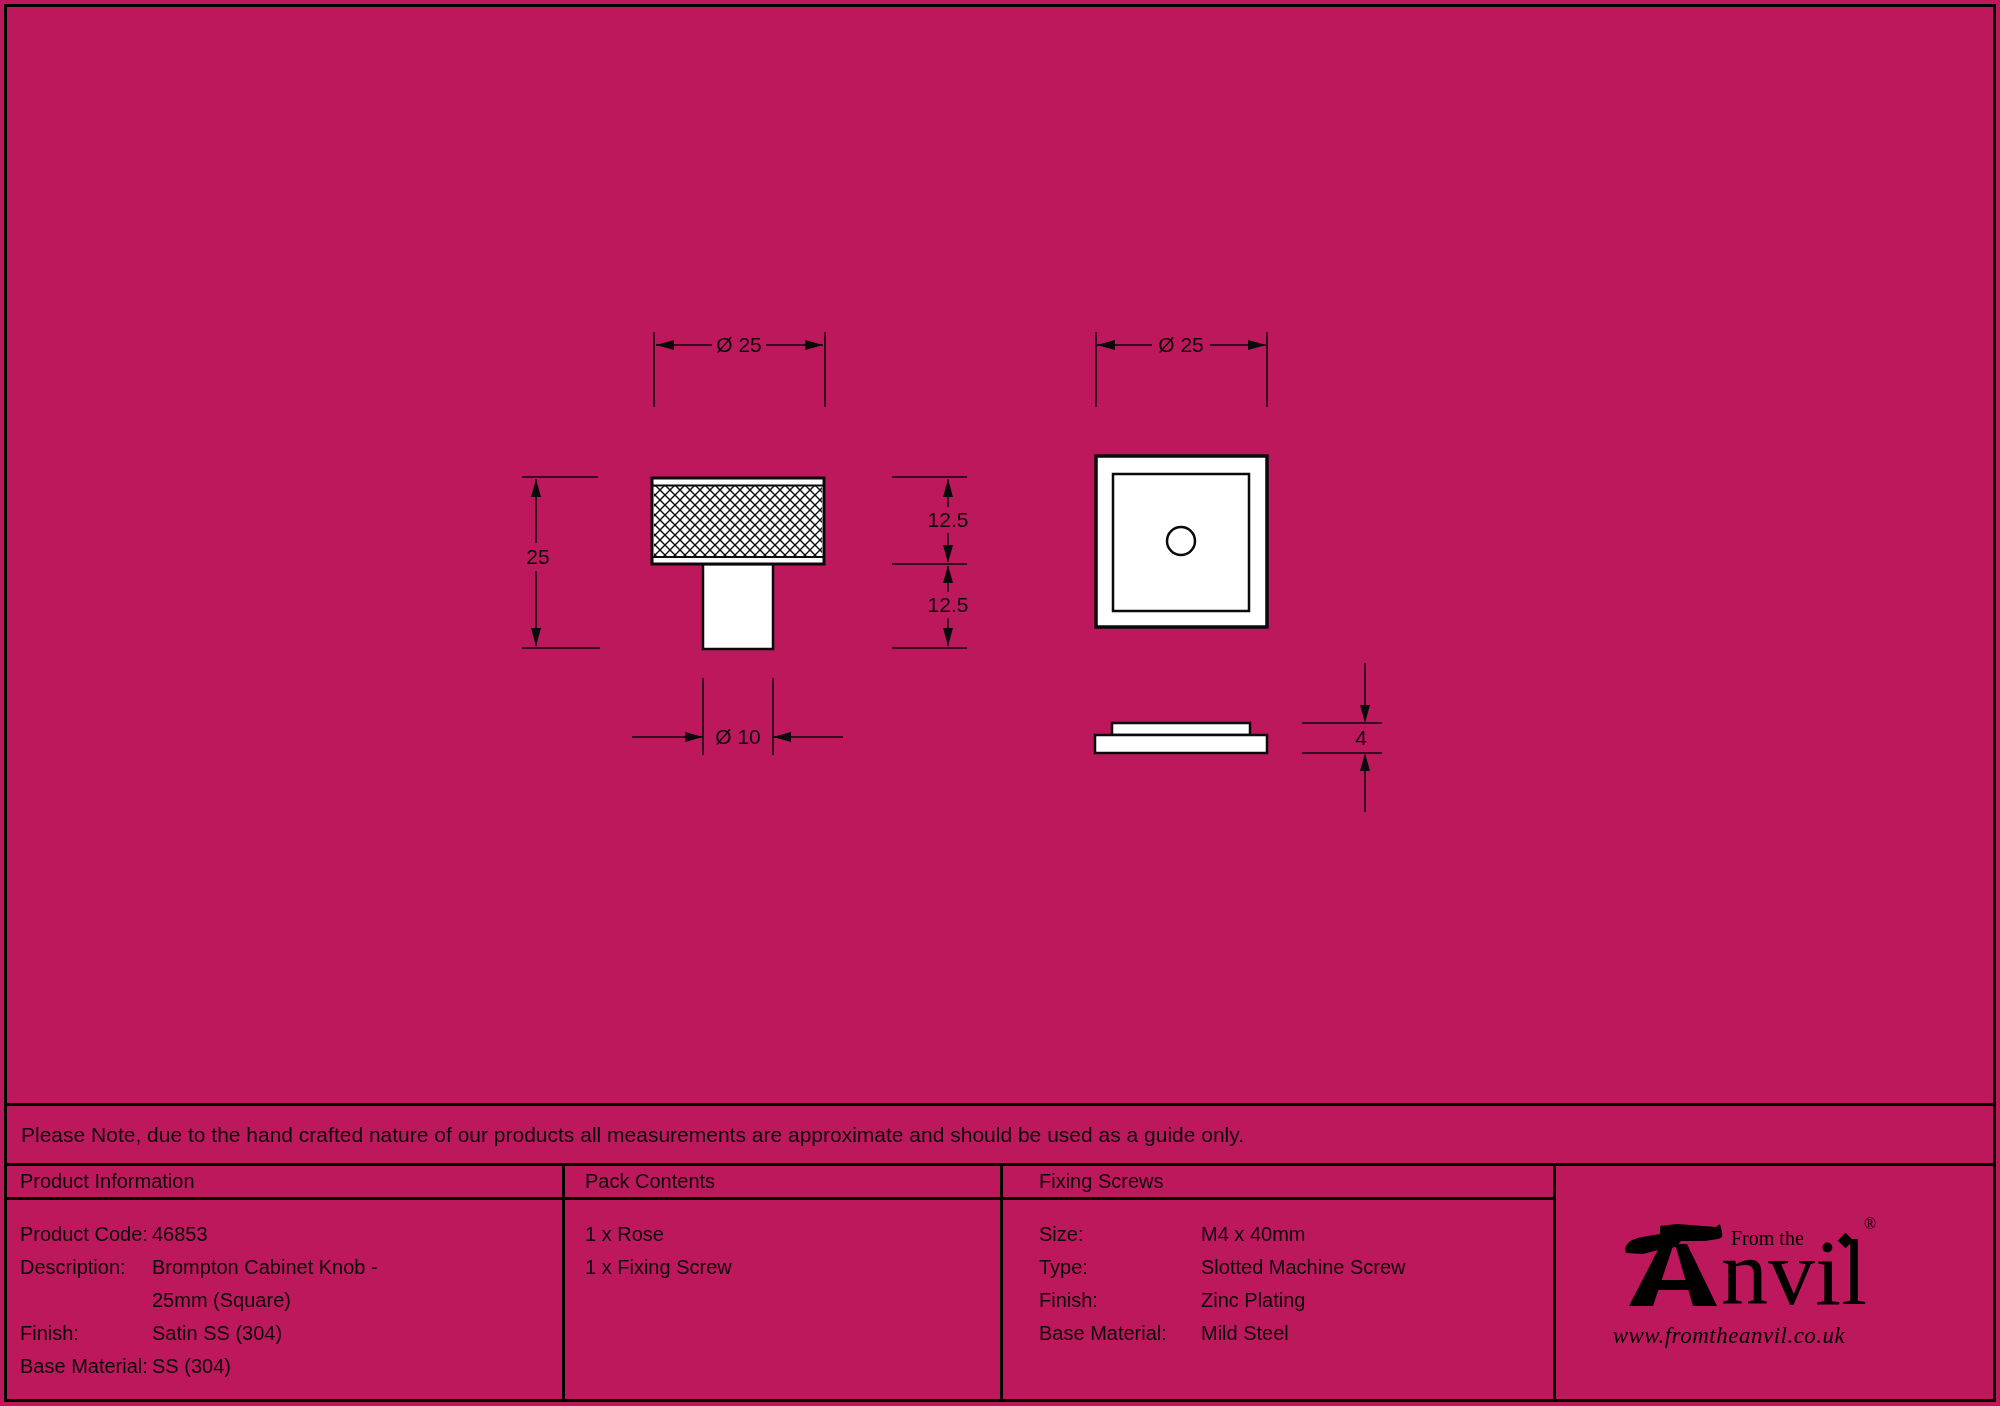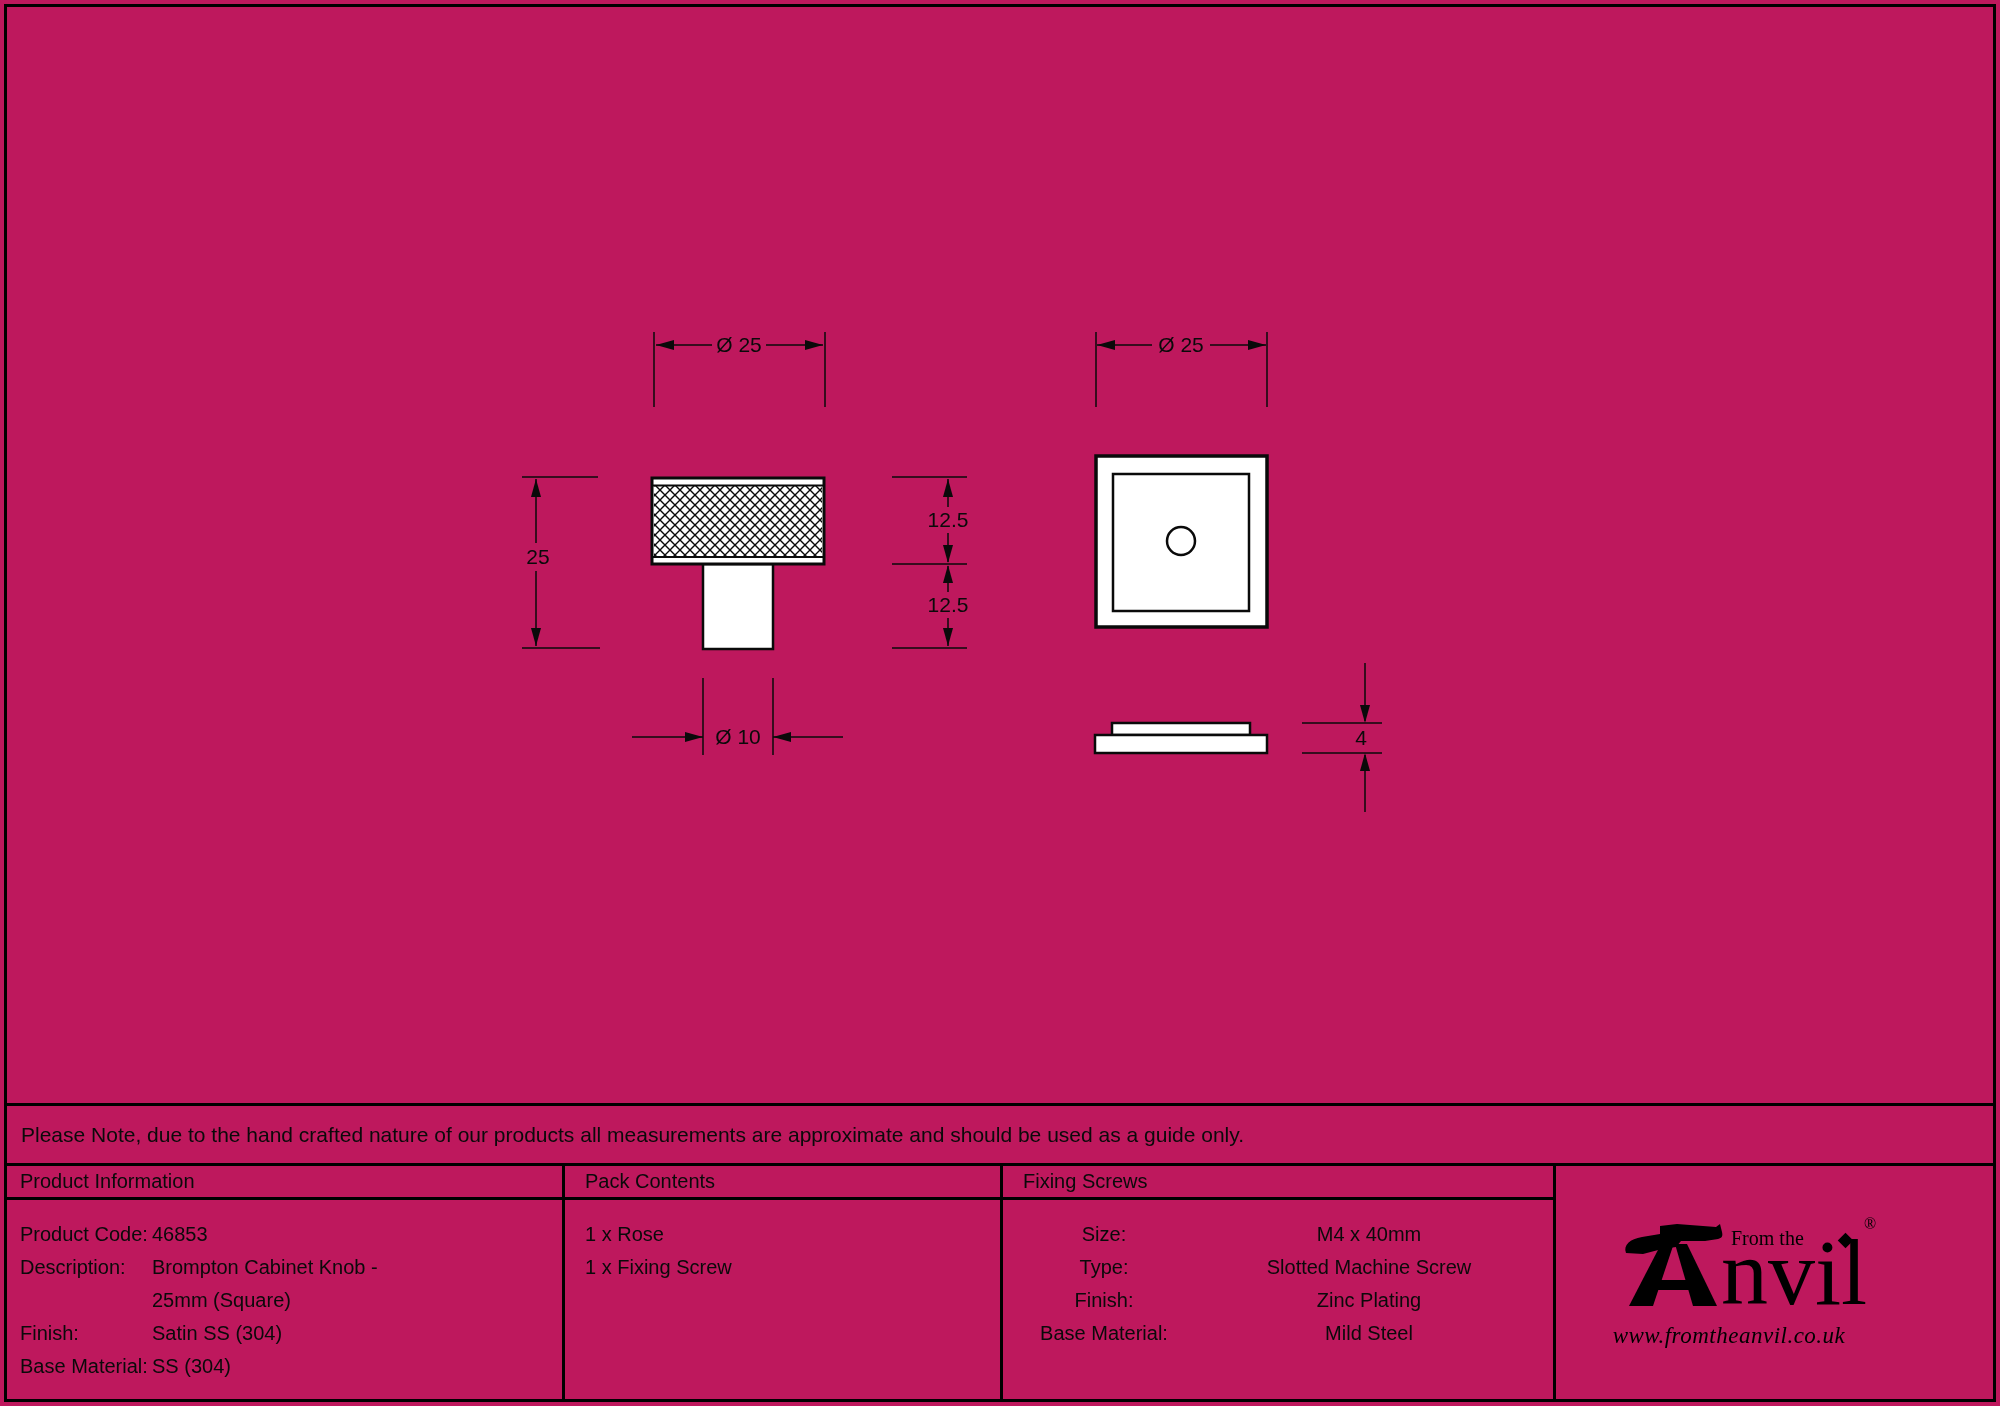--- a/index.html
+++ b/index.html
@@ -40,21 +40,21 @@
   .col3 { width:553px; }
   .col4 { flex:1; border-right:none; position:relative; }
   .cell-hdr {
     height:34px; flex:0 0 34px;
     border-bottom:3px solid #000;
     display:flex; align-items:center;
     padding-left:13px;
   }
   .cell-body { flex:1; padding:18px 0 0 13px; line-height:33px; }
   .col2 .cell-hdr, .col2 .cell-body { padding-left:20px; }
-  .col3 .cell-hdr, .col3 .cell-body { padding-left:20px;text-align:center; }
+  .col3 .cell-hdr, .col3 .cell-body { padding-left:36px; }
   .kv { display:grid; grid-template-columns:132px 1fr; }
   .kv3 { display:grid; grid-template-columns:162px 1fr; }
   .kv .val { max-width:285px; }
 
   
   .logo { position:absolute; left:23px; top:45px; width:300px; height:140px; }
   .anvil-a { position:absolute; left:44px; top:10px; }
   .logo-fromthe {
     position:absolute; left:152px; top:16px;
     font-family:"Liberation Serif", serif; font-size:20px; color:#000;

